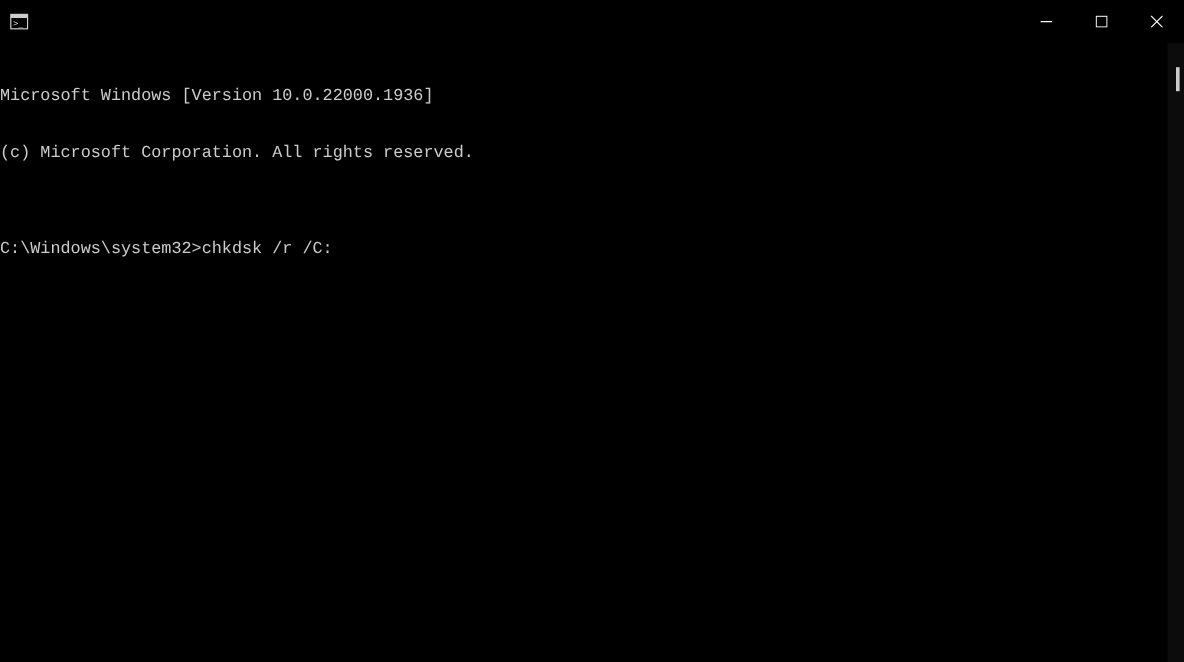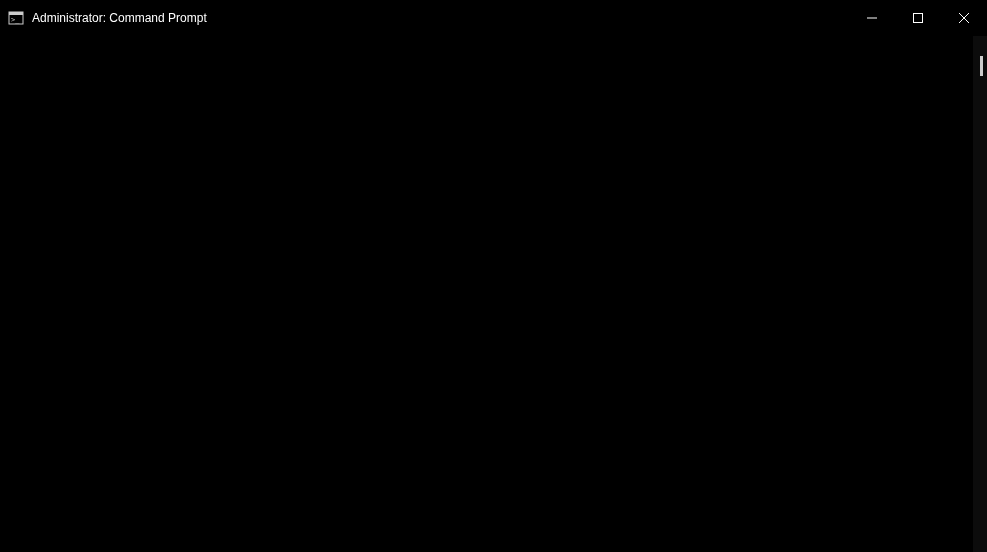--- a/index.html
+++ b/index.html
@@ -105,21 +105,20 @@
 
 <div class="titlebar">
   <div class="titlebar-left">
     <span class="app-icon">
       <svg viewBox="0 0 16 16">
         <rect x="1" y="2" width="14" height="12" fill="none" stroke="#ccc" stroke-width="1"></rect>
         <rect x="1" y="2" width="14" height="3" fill="#ccc"></rect>
         <text x="3" y="12" font-size="7" fill="#ccc" font-family="monospace">&gt;_</text>
       </svg>
     </span>
-    <span class="window-title">Administrator: Command Prompt</span>
   </div>
   <div class="window-controls">
     <button class="win-btn">
       <svg width="10" height="10" viewBox="0 0 10 10">
         <line x1="0" y1="5" x2="10" y2="5" stroke-width="1"></line>
       </svg>
     </button>
     <button class="win-btn">
       <svg width="10" height="10" viewBox="0 0 10 10">
         <rect x="0.5" y="0.5" width="9" height="9" stroke-width="1"></rect>
@@ -128,16 +127,22 @@
     <button class="win-btn close">
       <svg width="10" height="10" viewBox="0 0 10 10">
         <line x1="0" y1="0" x2="10" y2="10" stroke-width="1"></line>
         <line x1="10" y1="0" x2="0" y2="10" stroke-width="1"></line>
       </svg>
     </button>
   </div>
 </div>
 
 <div class="terminal-area">
+  <div class="terminal-content">
+    <span class="terminal-line">Microsoft Windows [Version 10.0.22000.1936]</span>
+    <span class="terminal-line">(c) Microsoft Corporation. All rights reserved.</span>
+    <span class="terminal-line"></span>
+    <span class="prompt-line"><span>C:\Windows\system32&gt;</span><span>chkdsk /r /C:</span></span>
+  </div>
   <div class="scrollbar-track">
     <div class="scrollbar-thumb"></div>
   </div>
 </div>
 
 </body></html>

